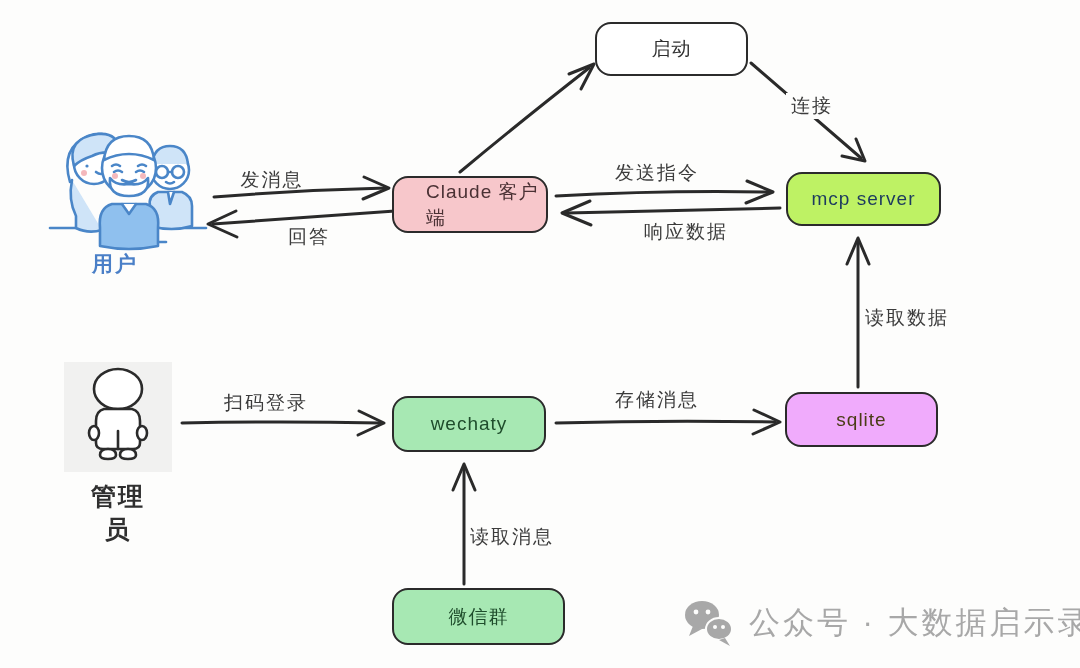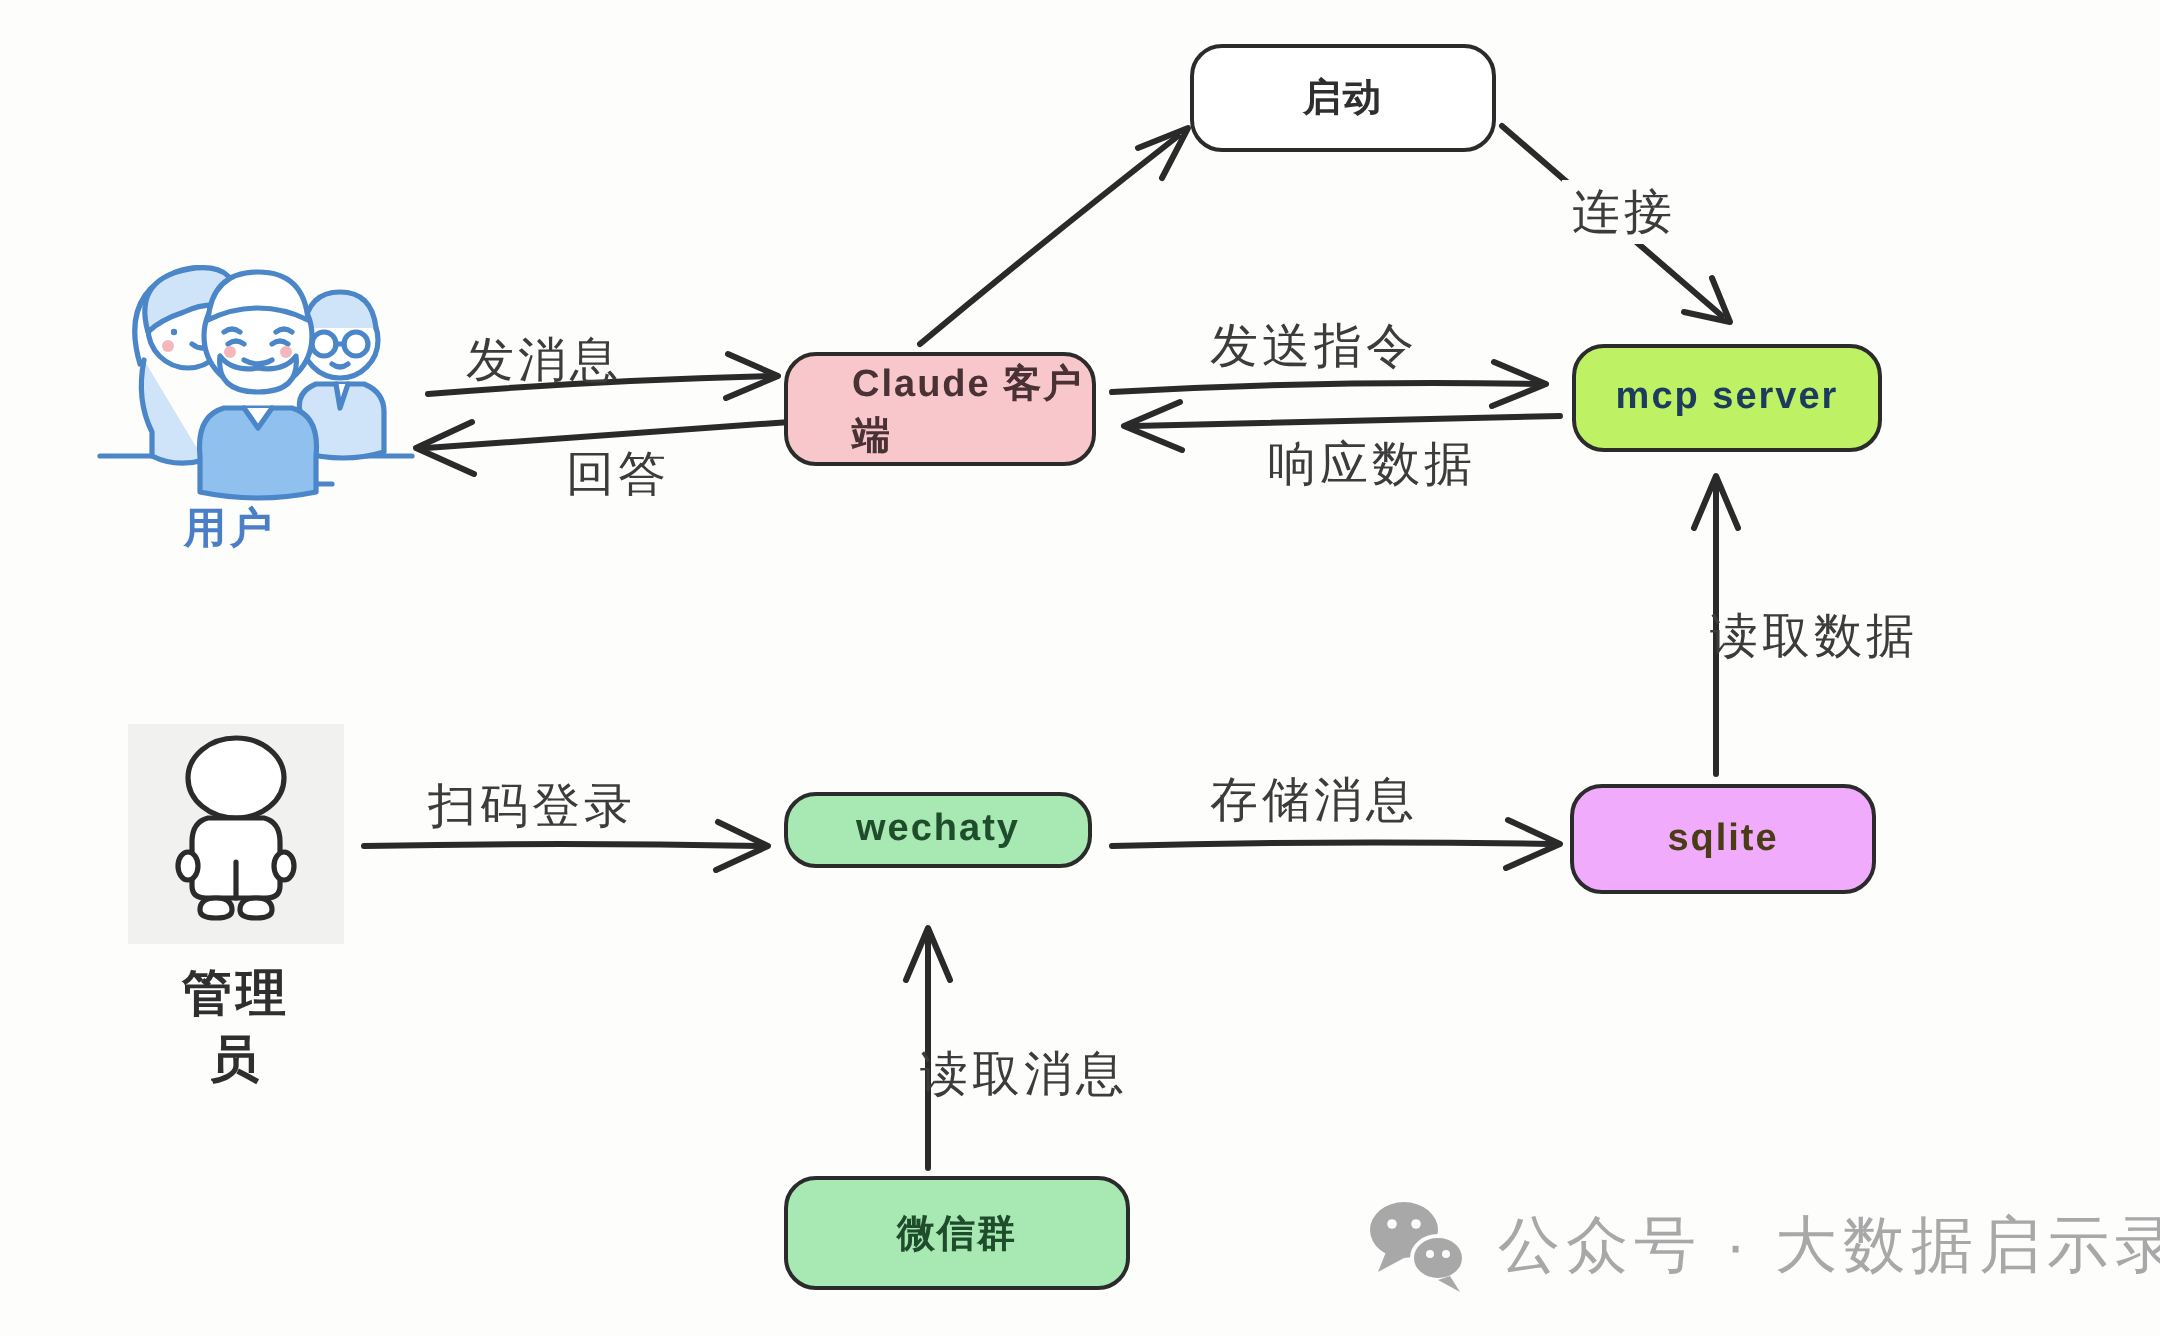--- a/index.html
+++ b/index.html
@@ -14,35 +14,35 @@
     overflow:hidden;
   }
   .arrows{
     position:absolute;left:0;top:0;width:1080px;height:668px;
   }
   .node{
     position:absolute;
     display:flex;align-items:center;justify-content:center;
     border:2.5px solid #2b2b2b;
     border-radius:16px;
-    font-size:19px;font-weight:700;
+    font-size:19px;font-weight:400;
     color:#2f2f2f;
     box-sizing:border-box;
     letter-spacing:1px;
   }
   .node-start{left:595px;top:22px;width:153px;height:54px;background:#ffffff;}
   .node-claude{left:392px;top:176px;width:156px;height:57px;color:#4a3134;}
   .node-mcp{left:786px;top:172px;width:155px;height:54px;color:#1d3a5f;}
-  .node-wechaty{left:392px;top:396px;width:154px;height:38px;color:#1f4d2c;}
+  .node-wechaty{left:392px;top:396px;width:154px;height:56px;color:#1f4d2c;}
   .node-sqlite{left:785px;top:392px;width:153px;height:55px;color:#4a3c15;}
   .node-group{left:392px;top:588px;width:173px;height:57px;color:#1f4d2c;}
   .edge-label{
     position:absolute;
     transform:translate(-50%,-50%);
-    font-size:24px;font-weight:500;color:#3c3c3c;
+    font-size:19px;font-weight:500;color:#3c3c3c;
     white-space:nowrap;letter-spacing:2px;
   }
   .edge-label.on-line{background:#fdfdfc;padding:0 5px;}
   .actor-users{position:absolute;left:48px;top:120px;width:160px;height:134px;}
   .actor-users-label{
     position:absolute;left:85px;top:250px;width:60px;
     text-align:center;font-size:21px;font-weight:700;color:#4a7fc7;letter-spacing:2px;
   }
   .actor-admin{
     position:absolute;left:64px;top:362px;width:108px;height:110px;

